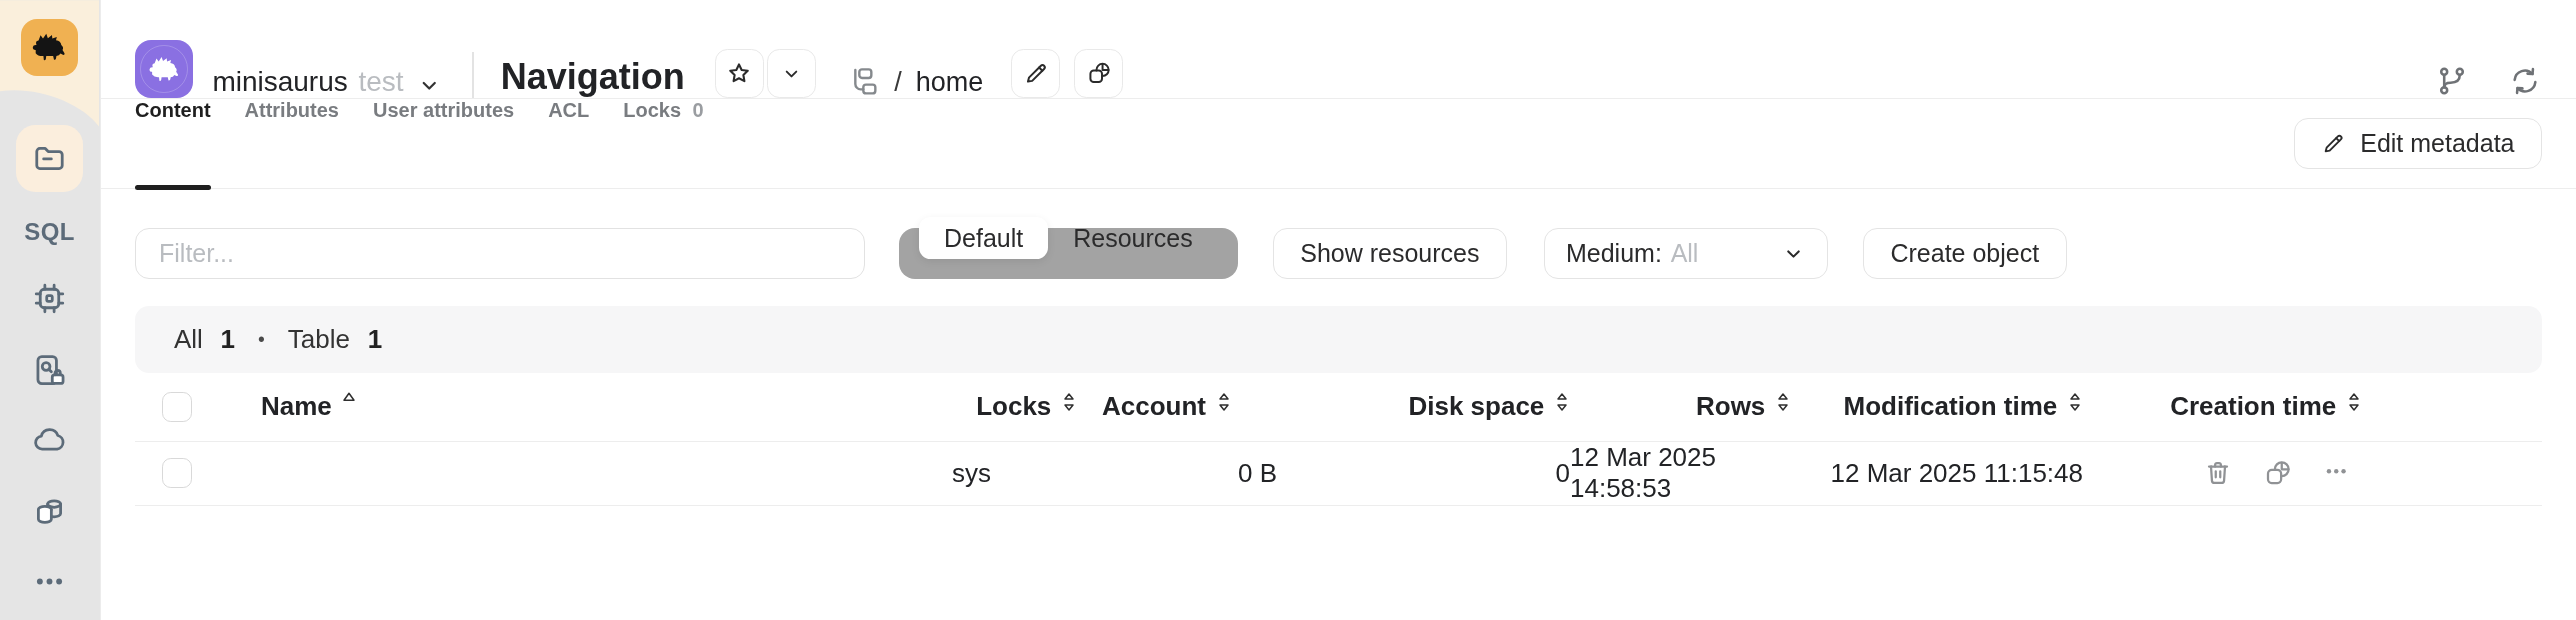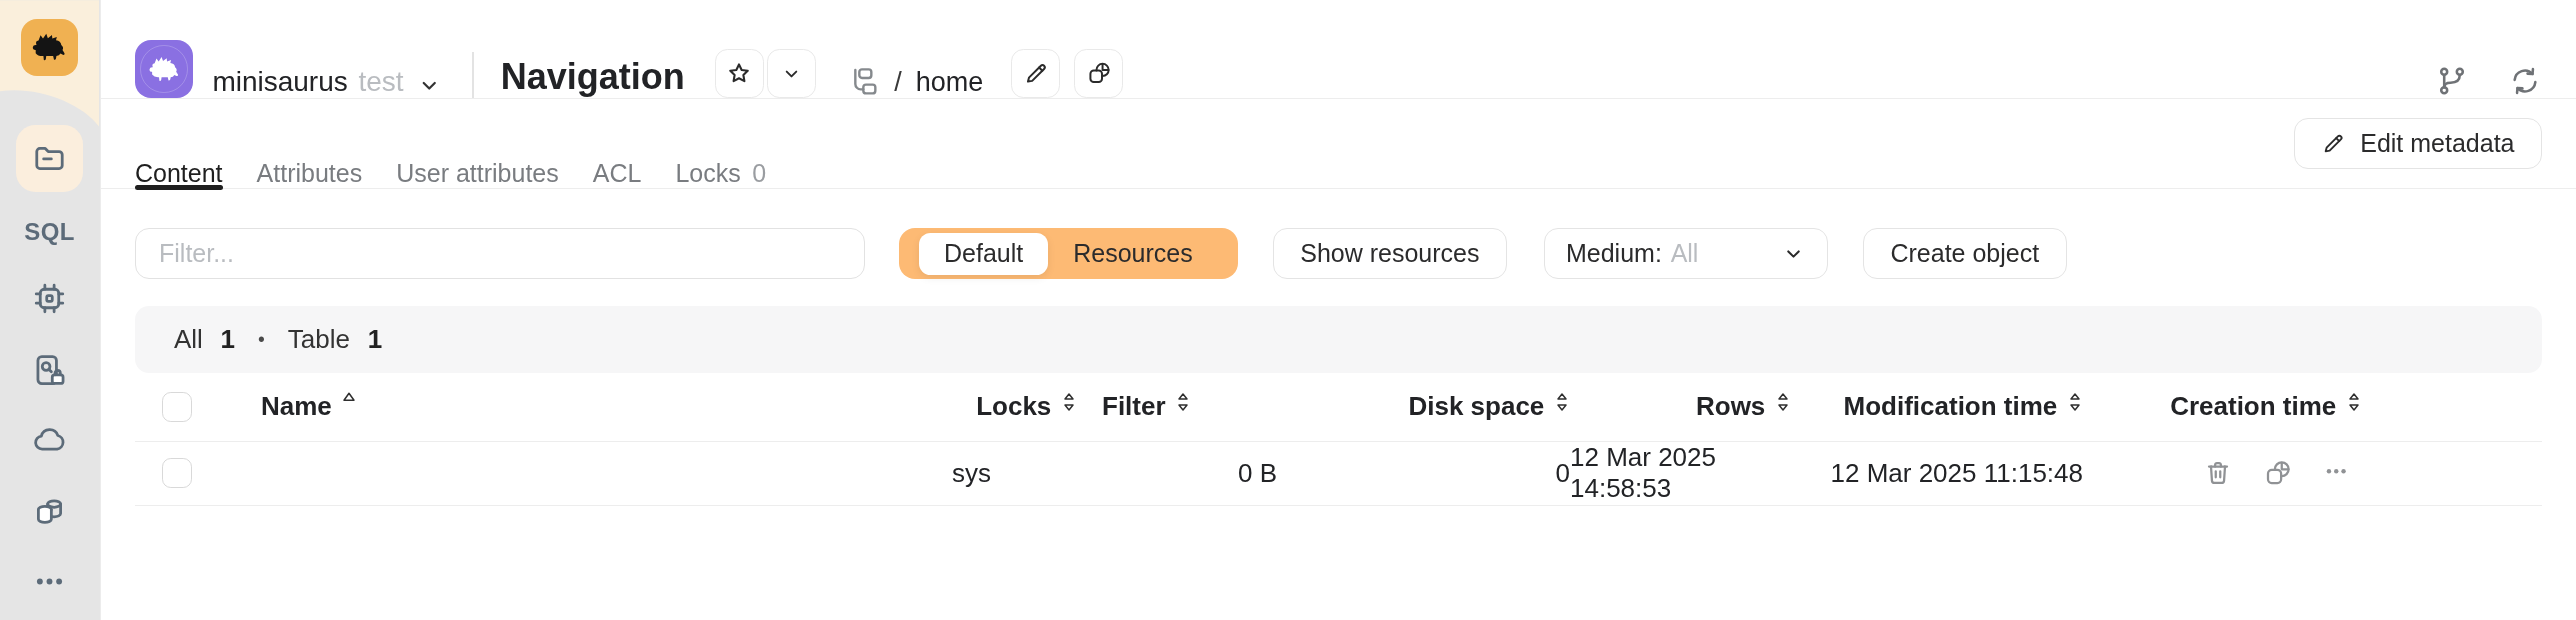--- a/index.html
+++ b/index.html
@@ -62,22 +62,22 @@
   .crumb-actions { display:flex; gap:14px; margin-left:28px; }
   .topbar-right { margin-left:auto; display:flex; gap:39px; color:#6f7276; align-items:center; }
 
   
   .tabsbar {
     height:90px; border-bottom:1.8px solid #ededed;
     display:flex; align-items:center; padding:0 34px; position:relative;
   }
   .tabs { display:flex; gap:34px; height:100%; }
   .tab {
-    display:flex; align-items:flex-end; height:100%; position:relative;
-    font-size:25px; font-weight:400; color:#797c80; cursor:pointer;
+    display:flex; align-items:flex-start; height:100%; position:relative;
+    font-size:20px; font-weight:700; color:#797c80; cursor:pointer;
   }
   .tab.active { color:#1f1f1f; }
   .tab.active::after {
     content:""; position:absolute; left:0; right:0; bottom:-1.8px; height:4.4px;
     background:#1f1f1f; border-radius:2.7px;
   }
   .tab .count { margin-left:11.5px; color:#9a9da1; }
   .btn {
     height:51px; border:1.8px solid #e4e4e4; border-radius:14px; background:#fff;
     display:inline-flex; align-items:center; justify-content:center;
@@ -88,22 +88,22 @@
 
   
   .controls { display:flex; align-items:center; padding:39px 34px 0 34px; }
   .filter-input {
     width:730px; height:51px; border:1.8px solid #e2e2e2; border-radius:14px;
     font-size:25px; padding:0 23px; color:#222; outline:none;
     font-family:"Liberation Sans", sans-serif;
   }
   .filter-input::placeholder { color:#b9bcc0; }
   .segment {
-    margin-left:34px; background:#fdba74; border-radius:16px; height:51px;
-    display:flex; align-items:center; padding:20px;
+    margin-left:34px; background:#a3a3a3; border-radius:16px; height:51px;
+    display:flex; align-items:flex-end; padding:20px;
   }
   .segment .opt {
     height:42px; padding:0 25px; display:flex; align-items:center;
     font-size:25px; color:#2b2b2c; border-radius:11.5px; cursor:pointer;
   }
   .segment .opt.selected { background:#fff; box-shadow:0 2.7px 8px rgba(0,0,0,.08); }
   .show-res { margin-left:35px; }
   .medium-select { margin-left:37px; width:284px; justify-content:space-between; padding:0 21px; }
   .medium-select .lbl { color:#2b2b2c; }
   .medium-select .val { color:#b9bcc0; margin-left:8.8px; }
@@ -382,21 +382,21 @@
       <div class="cell r">
         <span>Locks</span>
         <span class="sort-ico">
           <svg width="16" height="22" viewBox="0 0 16 22" fill="none" stroke="#2f2f2f" stroke-width="1.5" stroke-linejoin="round">
               <path d="M8 3 12 8 H4 Z"></path>
               <path d="M4 14 H12 L8 19 Z"></path>
             </svg>
         </span>
       </div>
       <div class="cell c-account">
-        <span>Filter</span>
+        <span>Account</span>
         <span class="sort-ico">
           <svg width="16" height="22" viewBox="0 0 16 22" fill="none" stroke="#2f2f2f" stroke-width="1.5" stroke-linejoin="round">
               <path d="M8 3 12 8 H4 Z"></path>
               <path d="M4 14 H12 L8 19 Z"></path>
             </svg>
         </span>
       </div>
       <div class="cell r">
         <span>Disk space</span>
         <span class="sort-ico">

